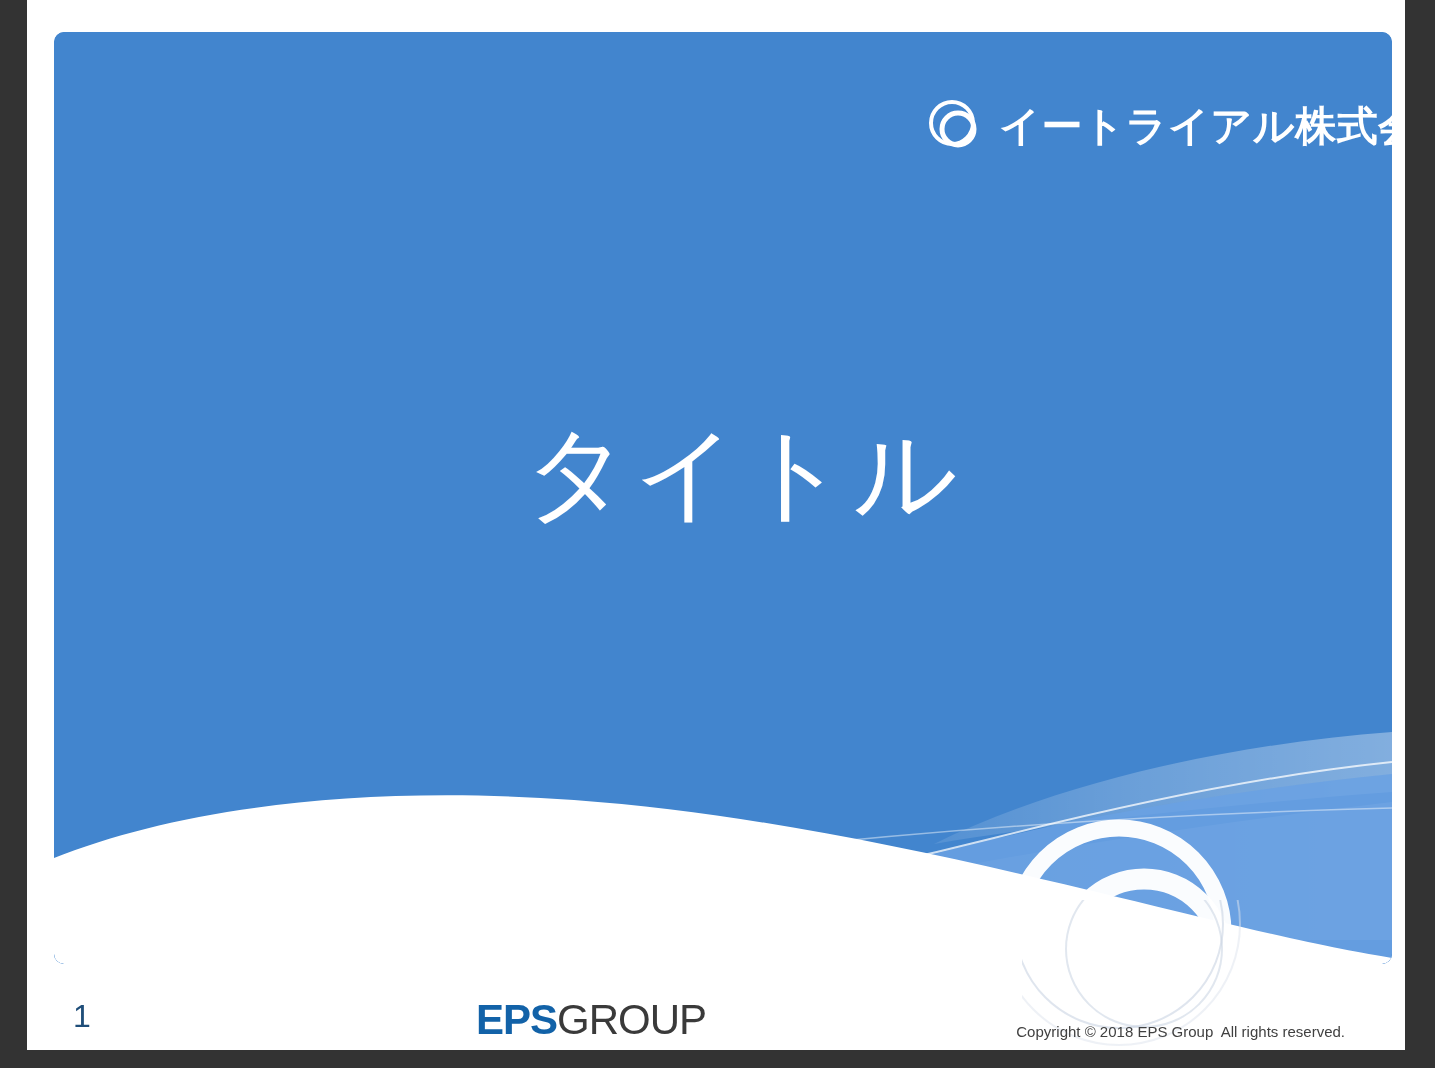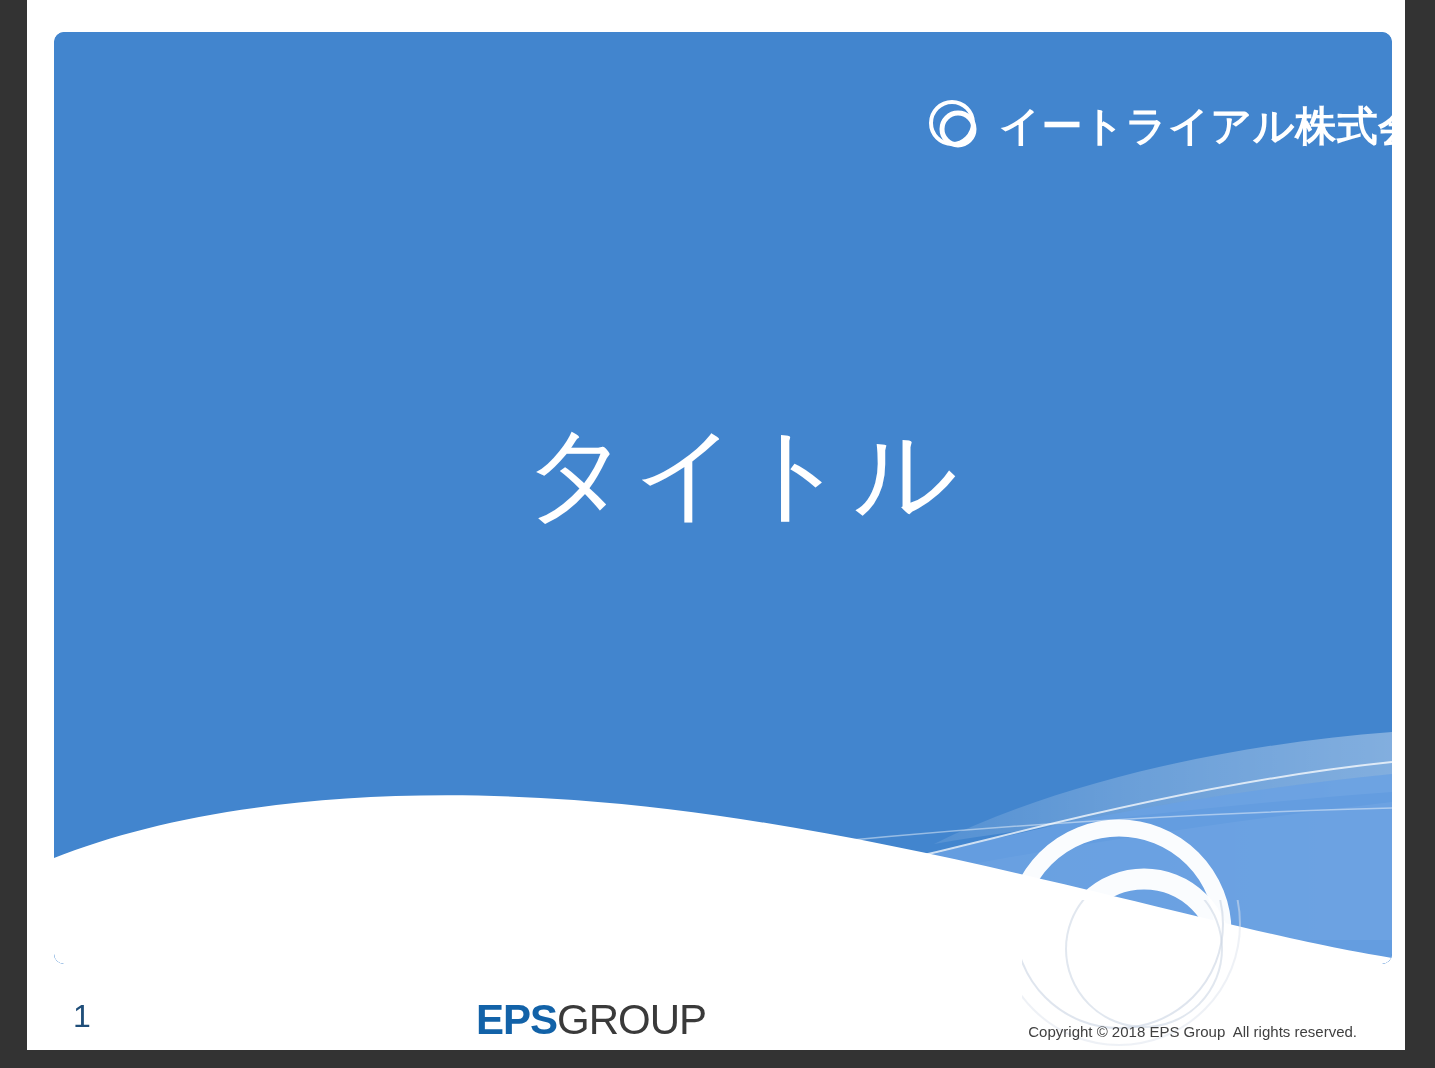--- a/index.html
+++ b/index.html
@@ -118,21 +118,21 @@
     letter-spacing: -1px;
   }
   .brand-group {
     color: #3a3a3a;
     font-weight: 300;
     letter-spacing: -1px;
   }
 
   .copyright {
     position: absolute;
-    right: 48px;
+    right: 60px;
     top: 1024px;
     color: #404040;
     font-size: 15px;
     line-height: 1;
     white-space: pre;
   }
 </style>
 </head>
 <body>
 

